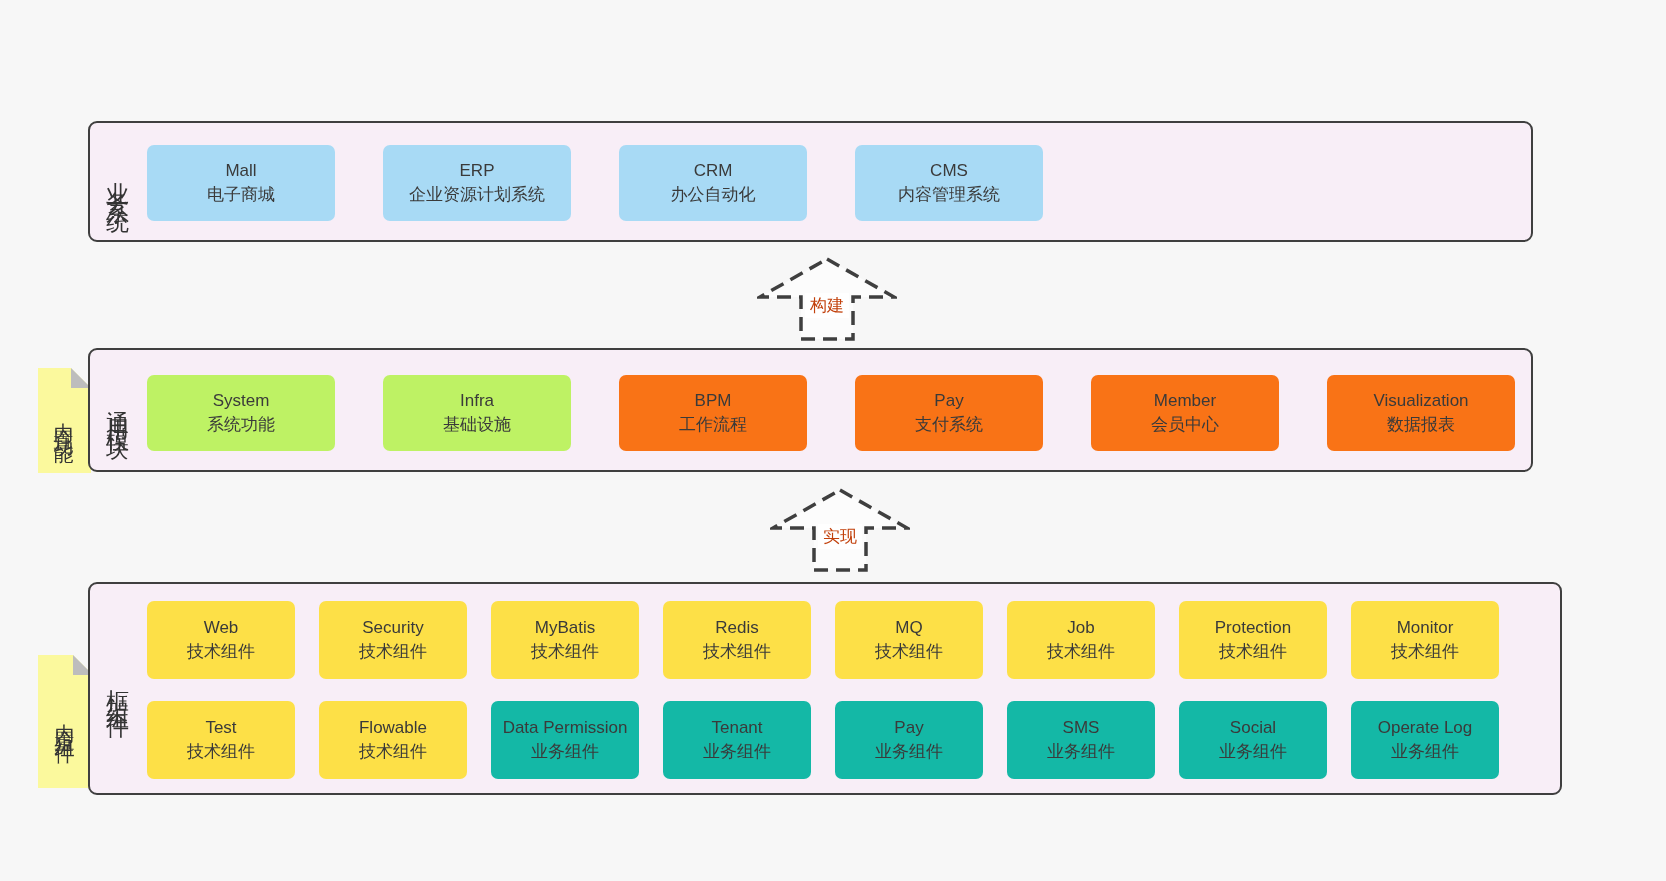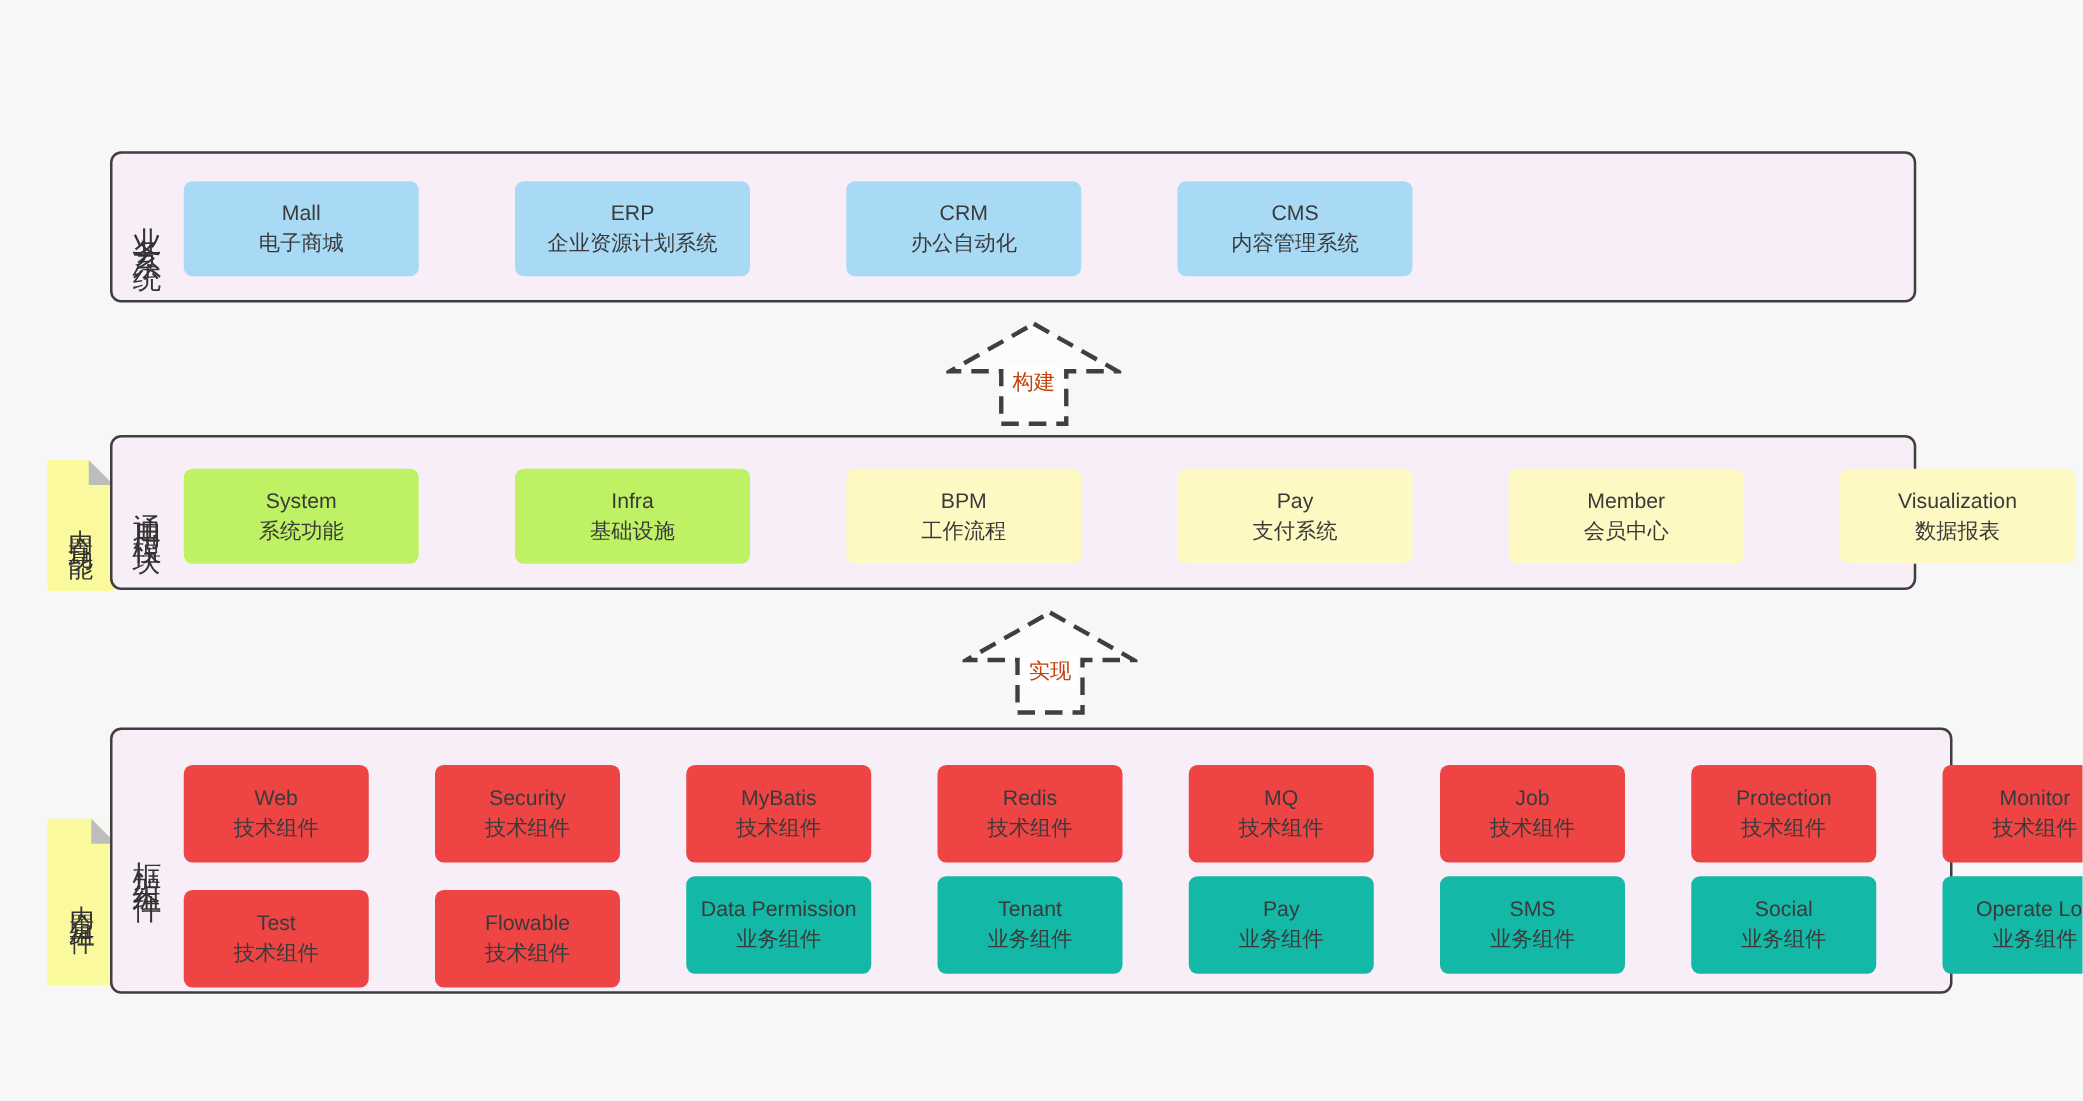--- a/index.html
+++ b/index.html
@@ -30,21 +30,20 @@
     font-size:23px;
     letter-spacing:9px;
     color:#333;
     white-space:nowrap;
   }
 
   
   .row{
     position:absolute;
     display:flex;
-    gap:29px;
   }
   .box{
     border-radius:7px;
     display:flex;
     flex-direction:column;
     align-items:center;
     justify-content:center;
     text-align:center;
     font-size:17px;
     line-height:1.42;
@@ -52,22 +51,22 @@
     box-sizing:border-box;
     padding:2px 6px;
   }
   .row-wide .box{width:188px;height:76px;margin-right:48px;}
   .row-wide .box:last-child{margin-right:0;}
   .row-narrow .box{width:148px;height:78px;margin-right:24px;}
   .row-narrow .box:last-child{margin-right:0;}
 
   .box-blue{background:#a8daf5;}
   .box-red{background:#bef264;}
-  .box-pink{background:#fef9c3;justify-content:center;}
-  .box-green{background:#ef4444;margin-top:11px;}
+  .box-pink{background:#f97316;justify-content:center;}
+  .box-green{background:#fde047;}
   .box-lightgreen{background:#14b8a6;}
 
   
   .note{
     position:absolute;
     background:#fbf99d;
     display:flex;
     align-items:center;
     justify-content:center;
   }

